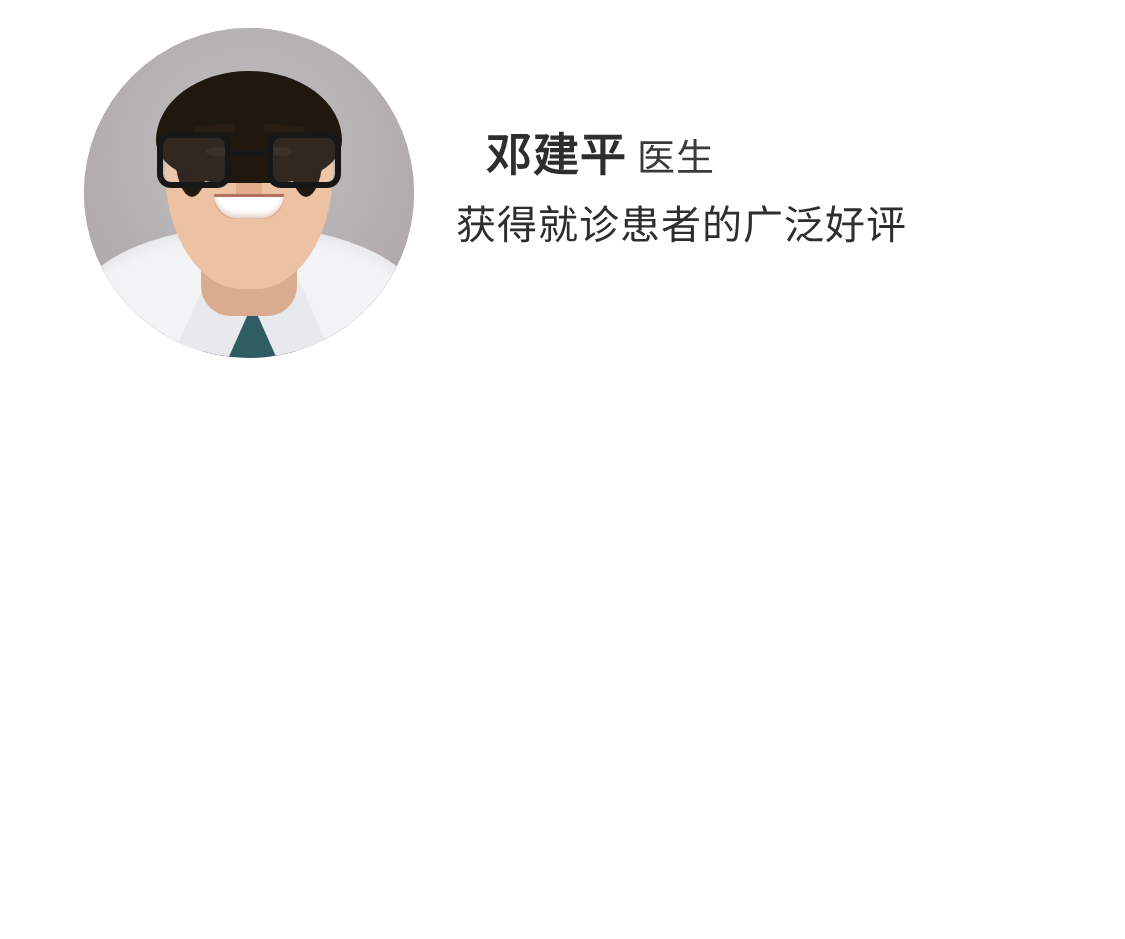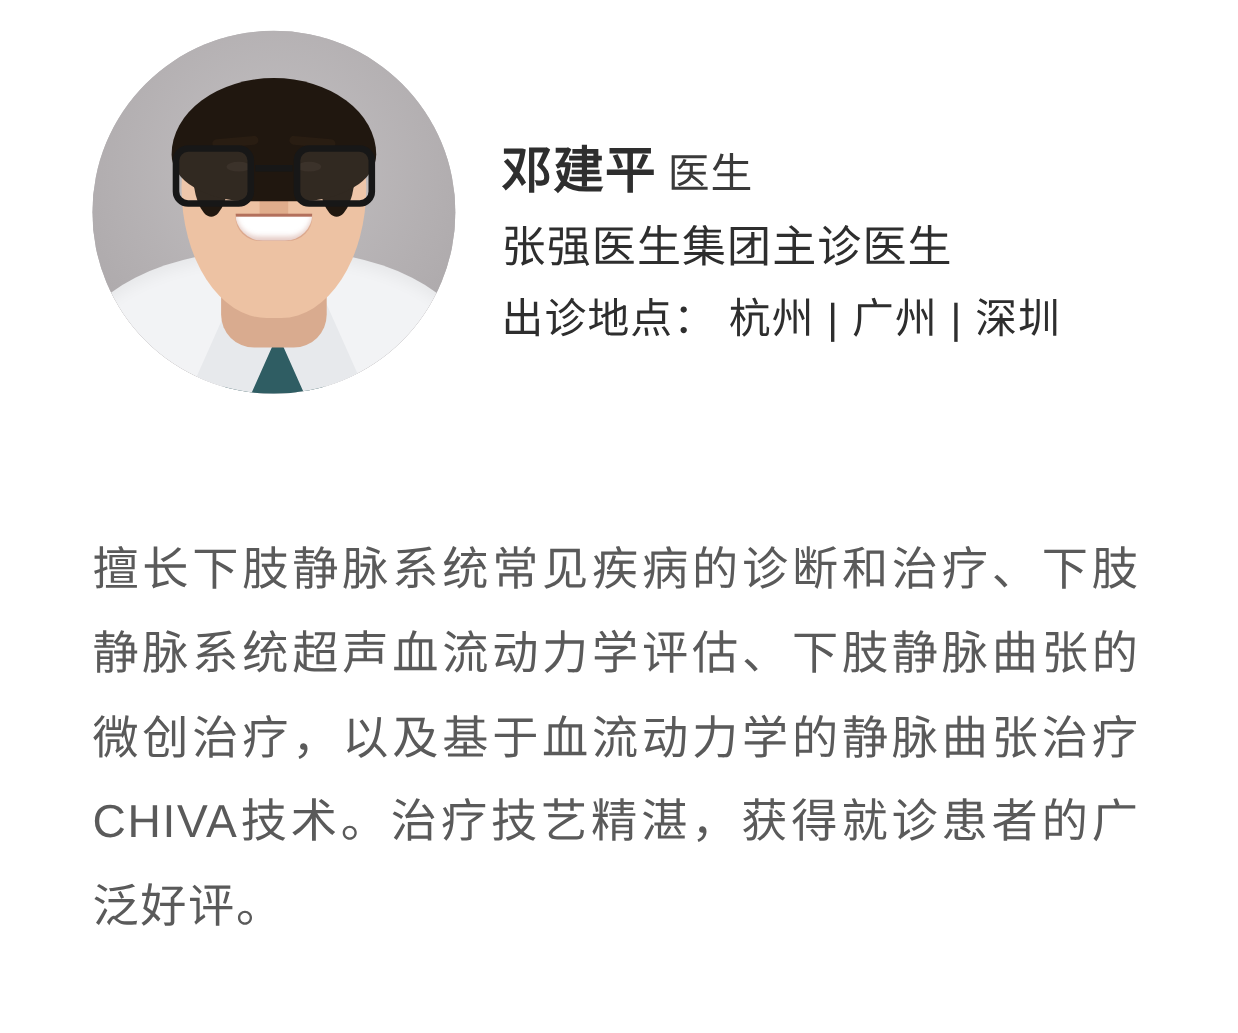--- a/index.html
+++ b/index.html
@@ -218,20 +218,21 @@
   .doctor-name-row {
     font-size: 44px;
     line-height: 1.35;
     letter-spacing: 1px;
     color: #2e2e2e;
     white-space: nowrap;
   }
   .doctor-name {
     font-weight: bold;
     font-size: 46px;
+    margin-left: 30px;
   }
   .doctor-role-suffix {
     font-weight: normal;
     font-size: 38px;
     margin-left: 10px;
     color: #3a3a3a;
     text-align: right;
   }
   .doctor-affiliation {
     margin-top: 12px;
@@ -296,21 +297,19 @@
           <div class="p-bridge"></div>
           <div class="p-lens right"></div>
         </div>
       </div>
     </div>
 
     <div class="doctor-info">
       <div class="doctor-name-row">
         <span class="doctor-name">邓建平</span><span class="doctor-role-suffix">医生</span>
       </div>
-      <div class="doctor-affiliation">张强医生集团主诊医生</div>
-      <div class="doctor-locations">出诊地点： 杭州 | 广州 | 深圳</div>
+      <div class="doctor-affiliation">获得就诊患者的广泛好评</div>
     </div>
 
   </div>
 
-  <div class="bio">擅长下肢静脉系统常见疾病的诊断和治疗、下肢静脉系统超声血流动力学评估、下肢静脉曲张的微创治疗，以及基于血流动力学的静脉曲张治疗CHIVA技术。治疗技艺精湛，获得就诊患者的广泛好评。</div>
 
 </div>
 
 </body></html>

